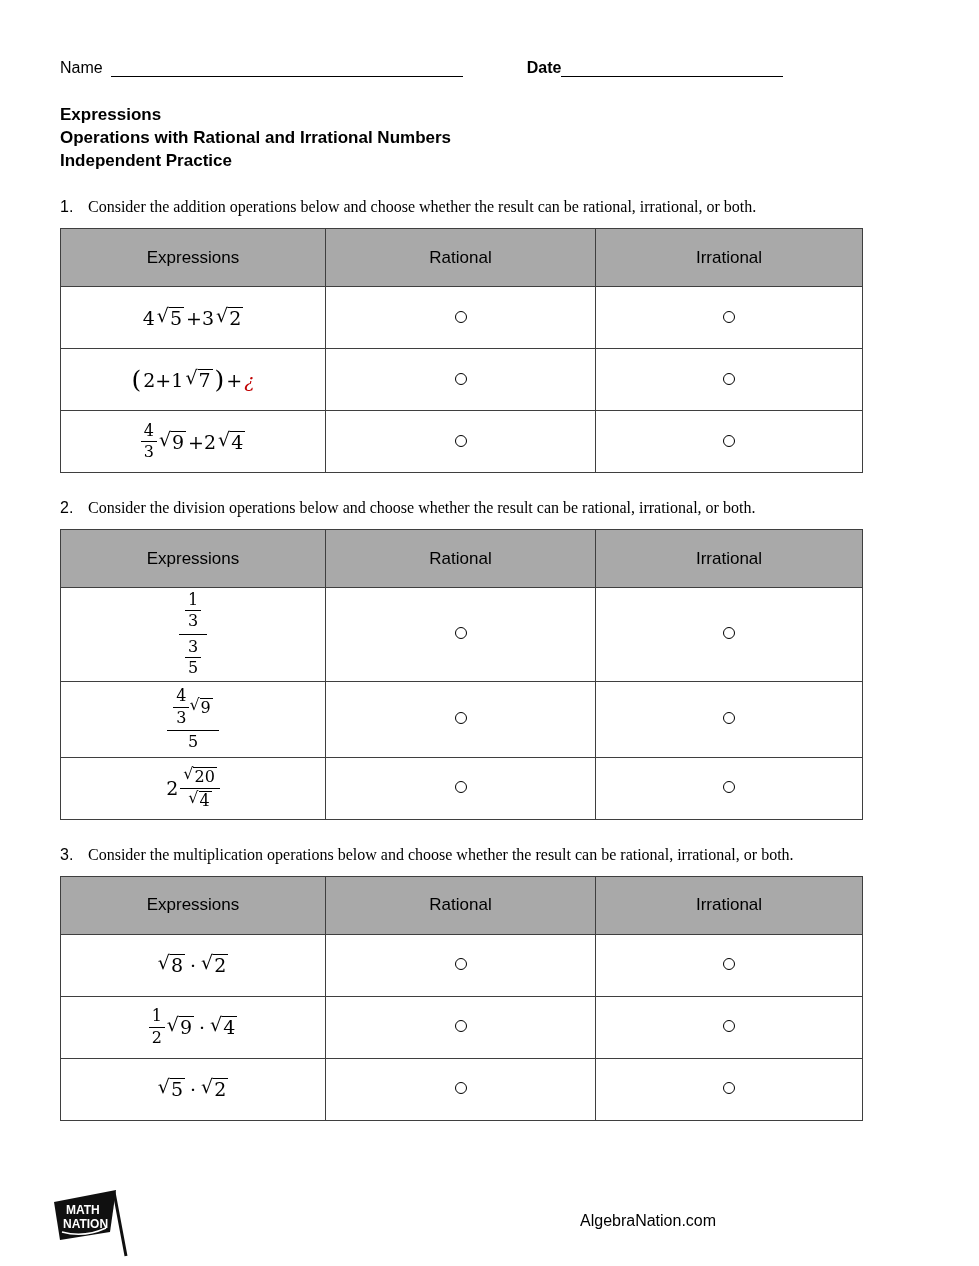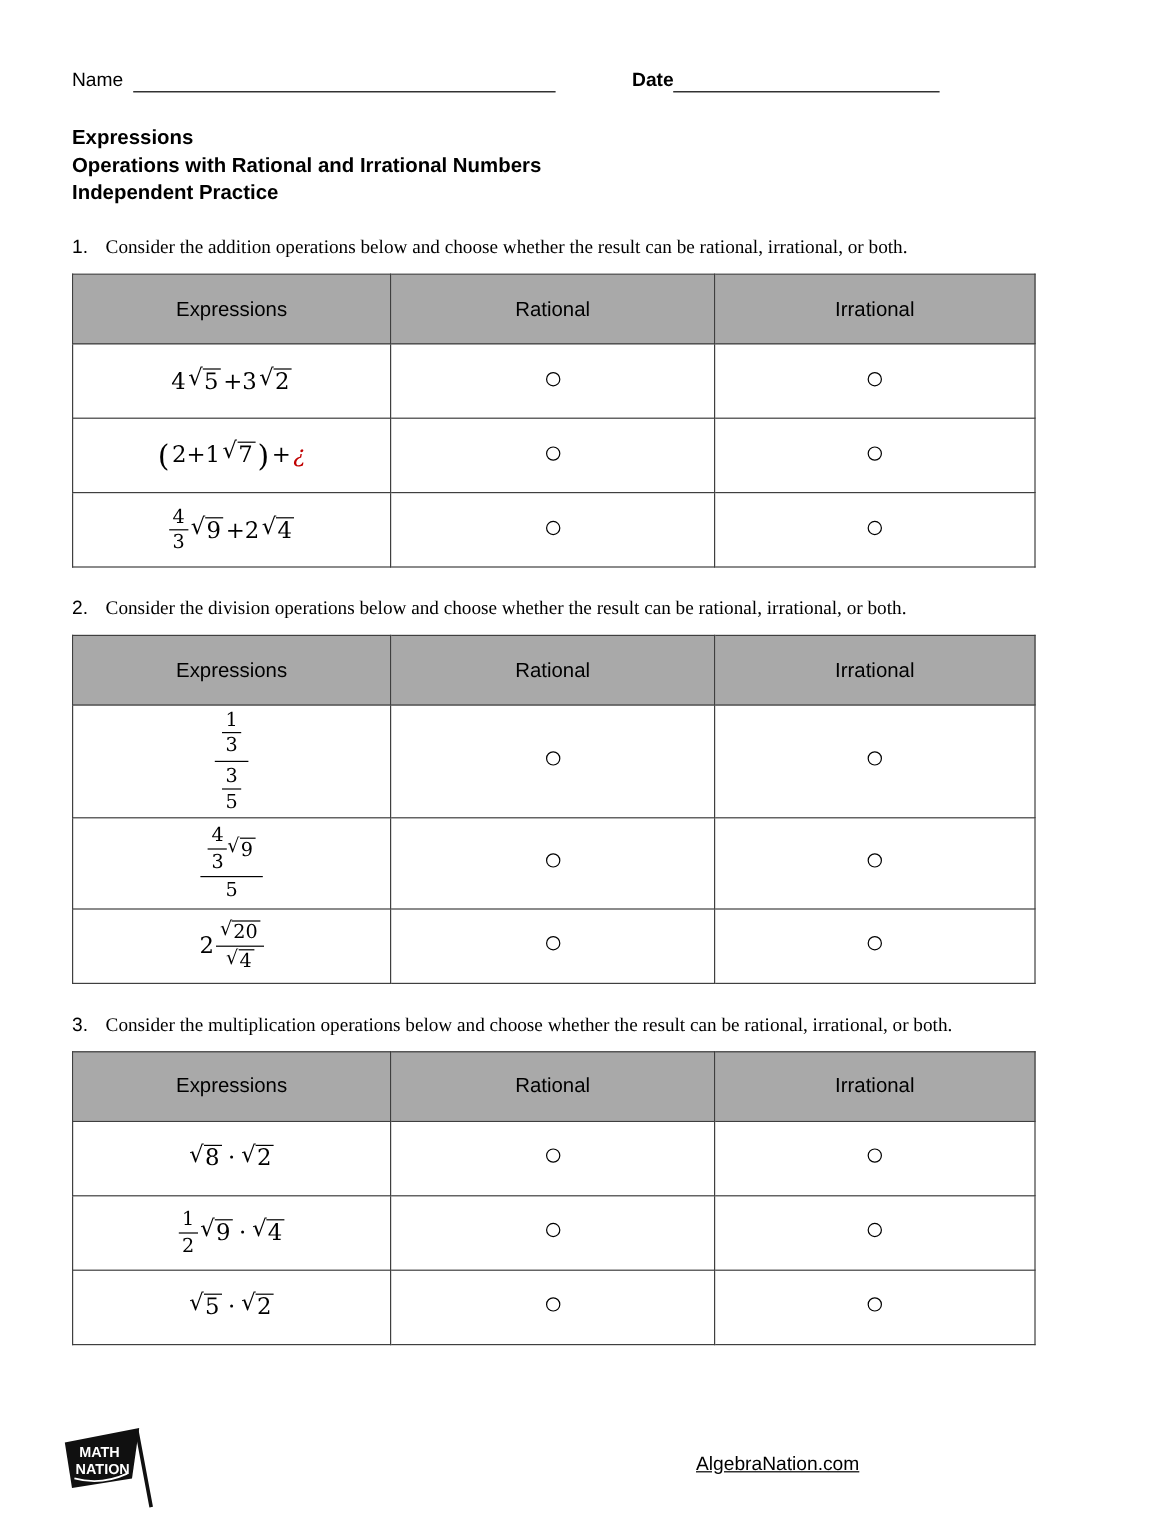--- a/index.html
+++ b/index.html
@@ -52,21 +52,21 @@
   .sqrt .rad { border-top: 1.2px solid #000; line-height: 1.15; padding: 0 2px 0 1px; margin-top: 1px; }
   .frac { display: inline-flex; flex-direction: column; align-items: center; font-size: 16px; line-height: 1.15; }
   .frac .num { border-bottom: 1.2px solid #000; padding: 1px 3px; display: inline-flex; align-items: center; justify-content: center; }
   .frac .den { padding: 1px 3px; display: inline-flex; align-items: center; justify-content: center; }
   .frac.big > .num, .frac.big > .den { padding: 2px 6px; }
   .paren { font-size: 25px; font-weight: 300; line-height: 1; }
   .err { color: #c00000; font-style: italic; }
   .op { padding: 0 3px; }
 
   
-  .footer-site { position: absolute; left: 580px; top: 1212px; font-size: 16px; text-decoration: underline; }
+  .footer-site { position: absolute; left: 580px; top: 1212px; font-size: 16px; }
   .footer-logo { position: absolute; left: 52px; top: 1190px; }
 </style>
 </head>
 <body>
 
 <div class="content">
 
   <div class="name-row">
     <span>Name</span>
     <span class="blank name"></span>

